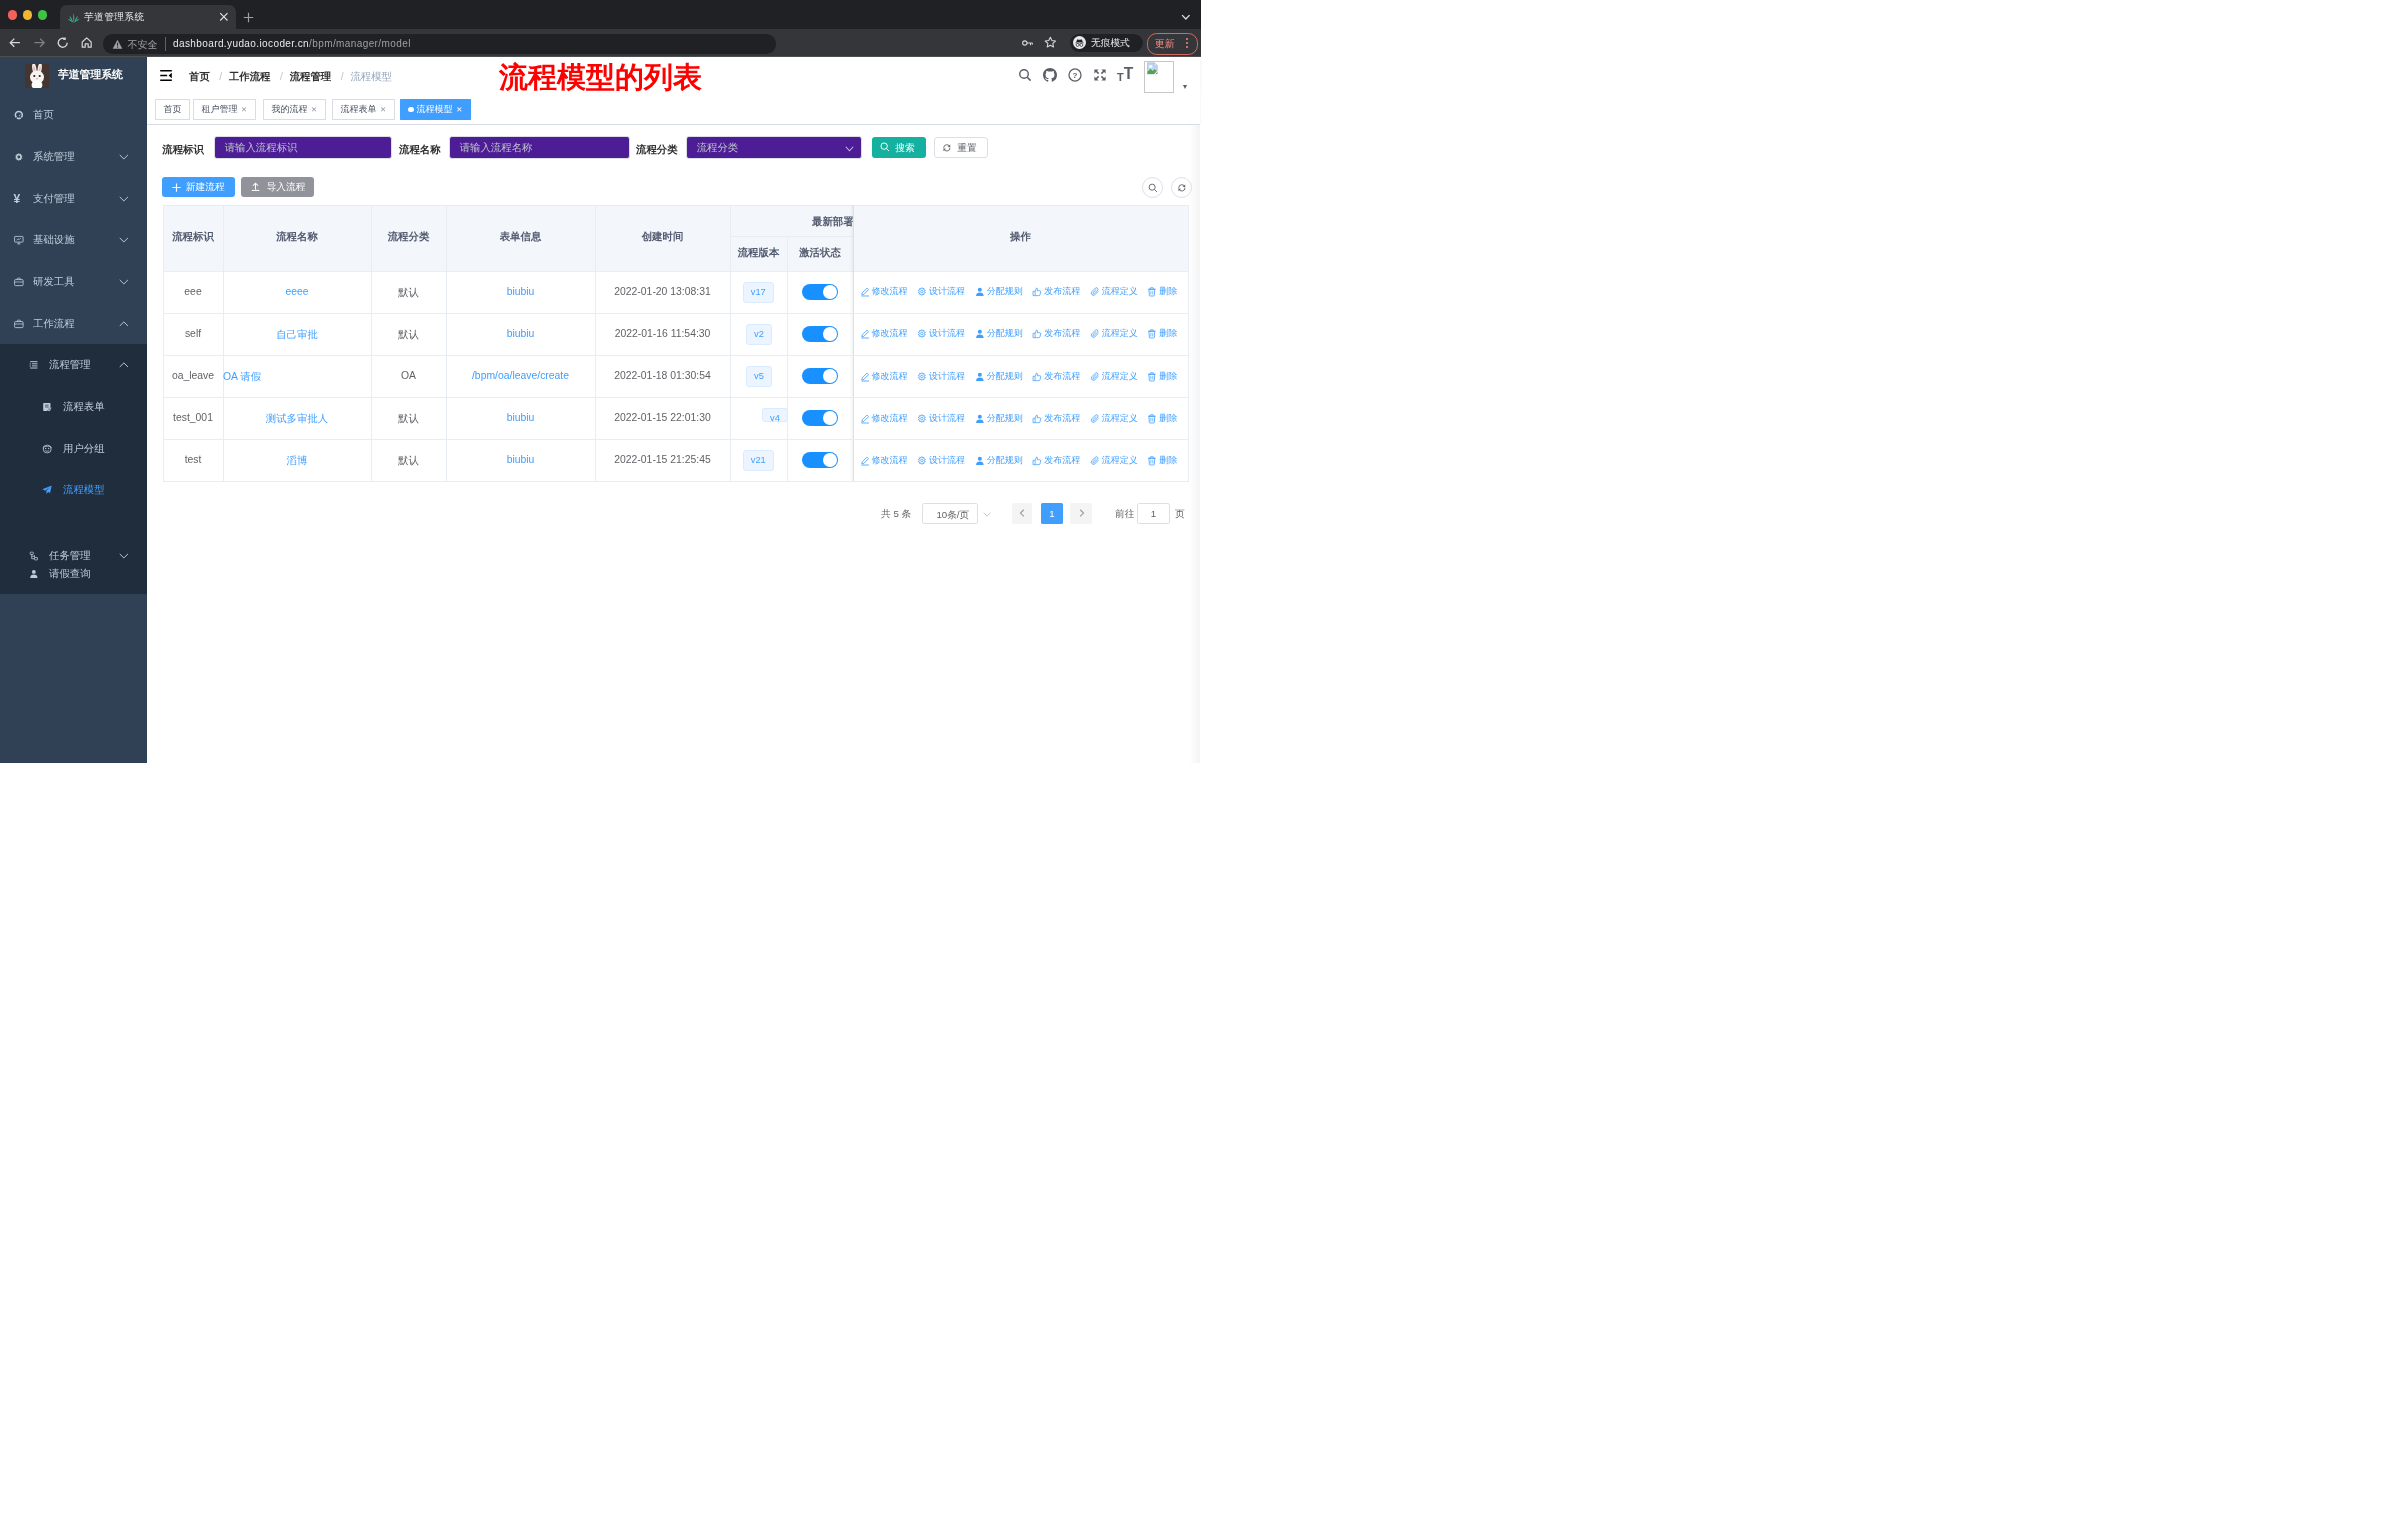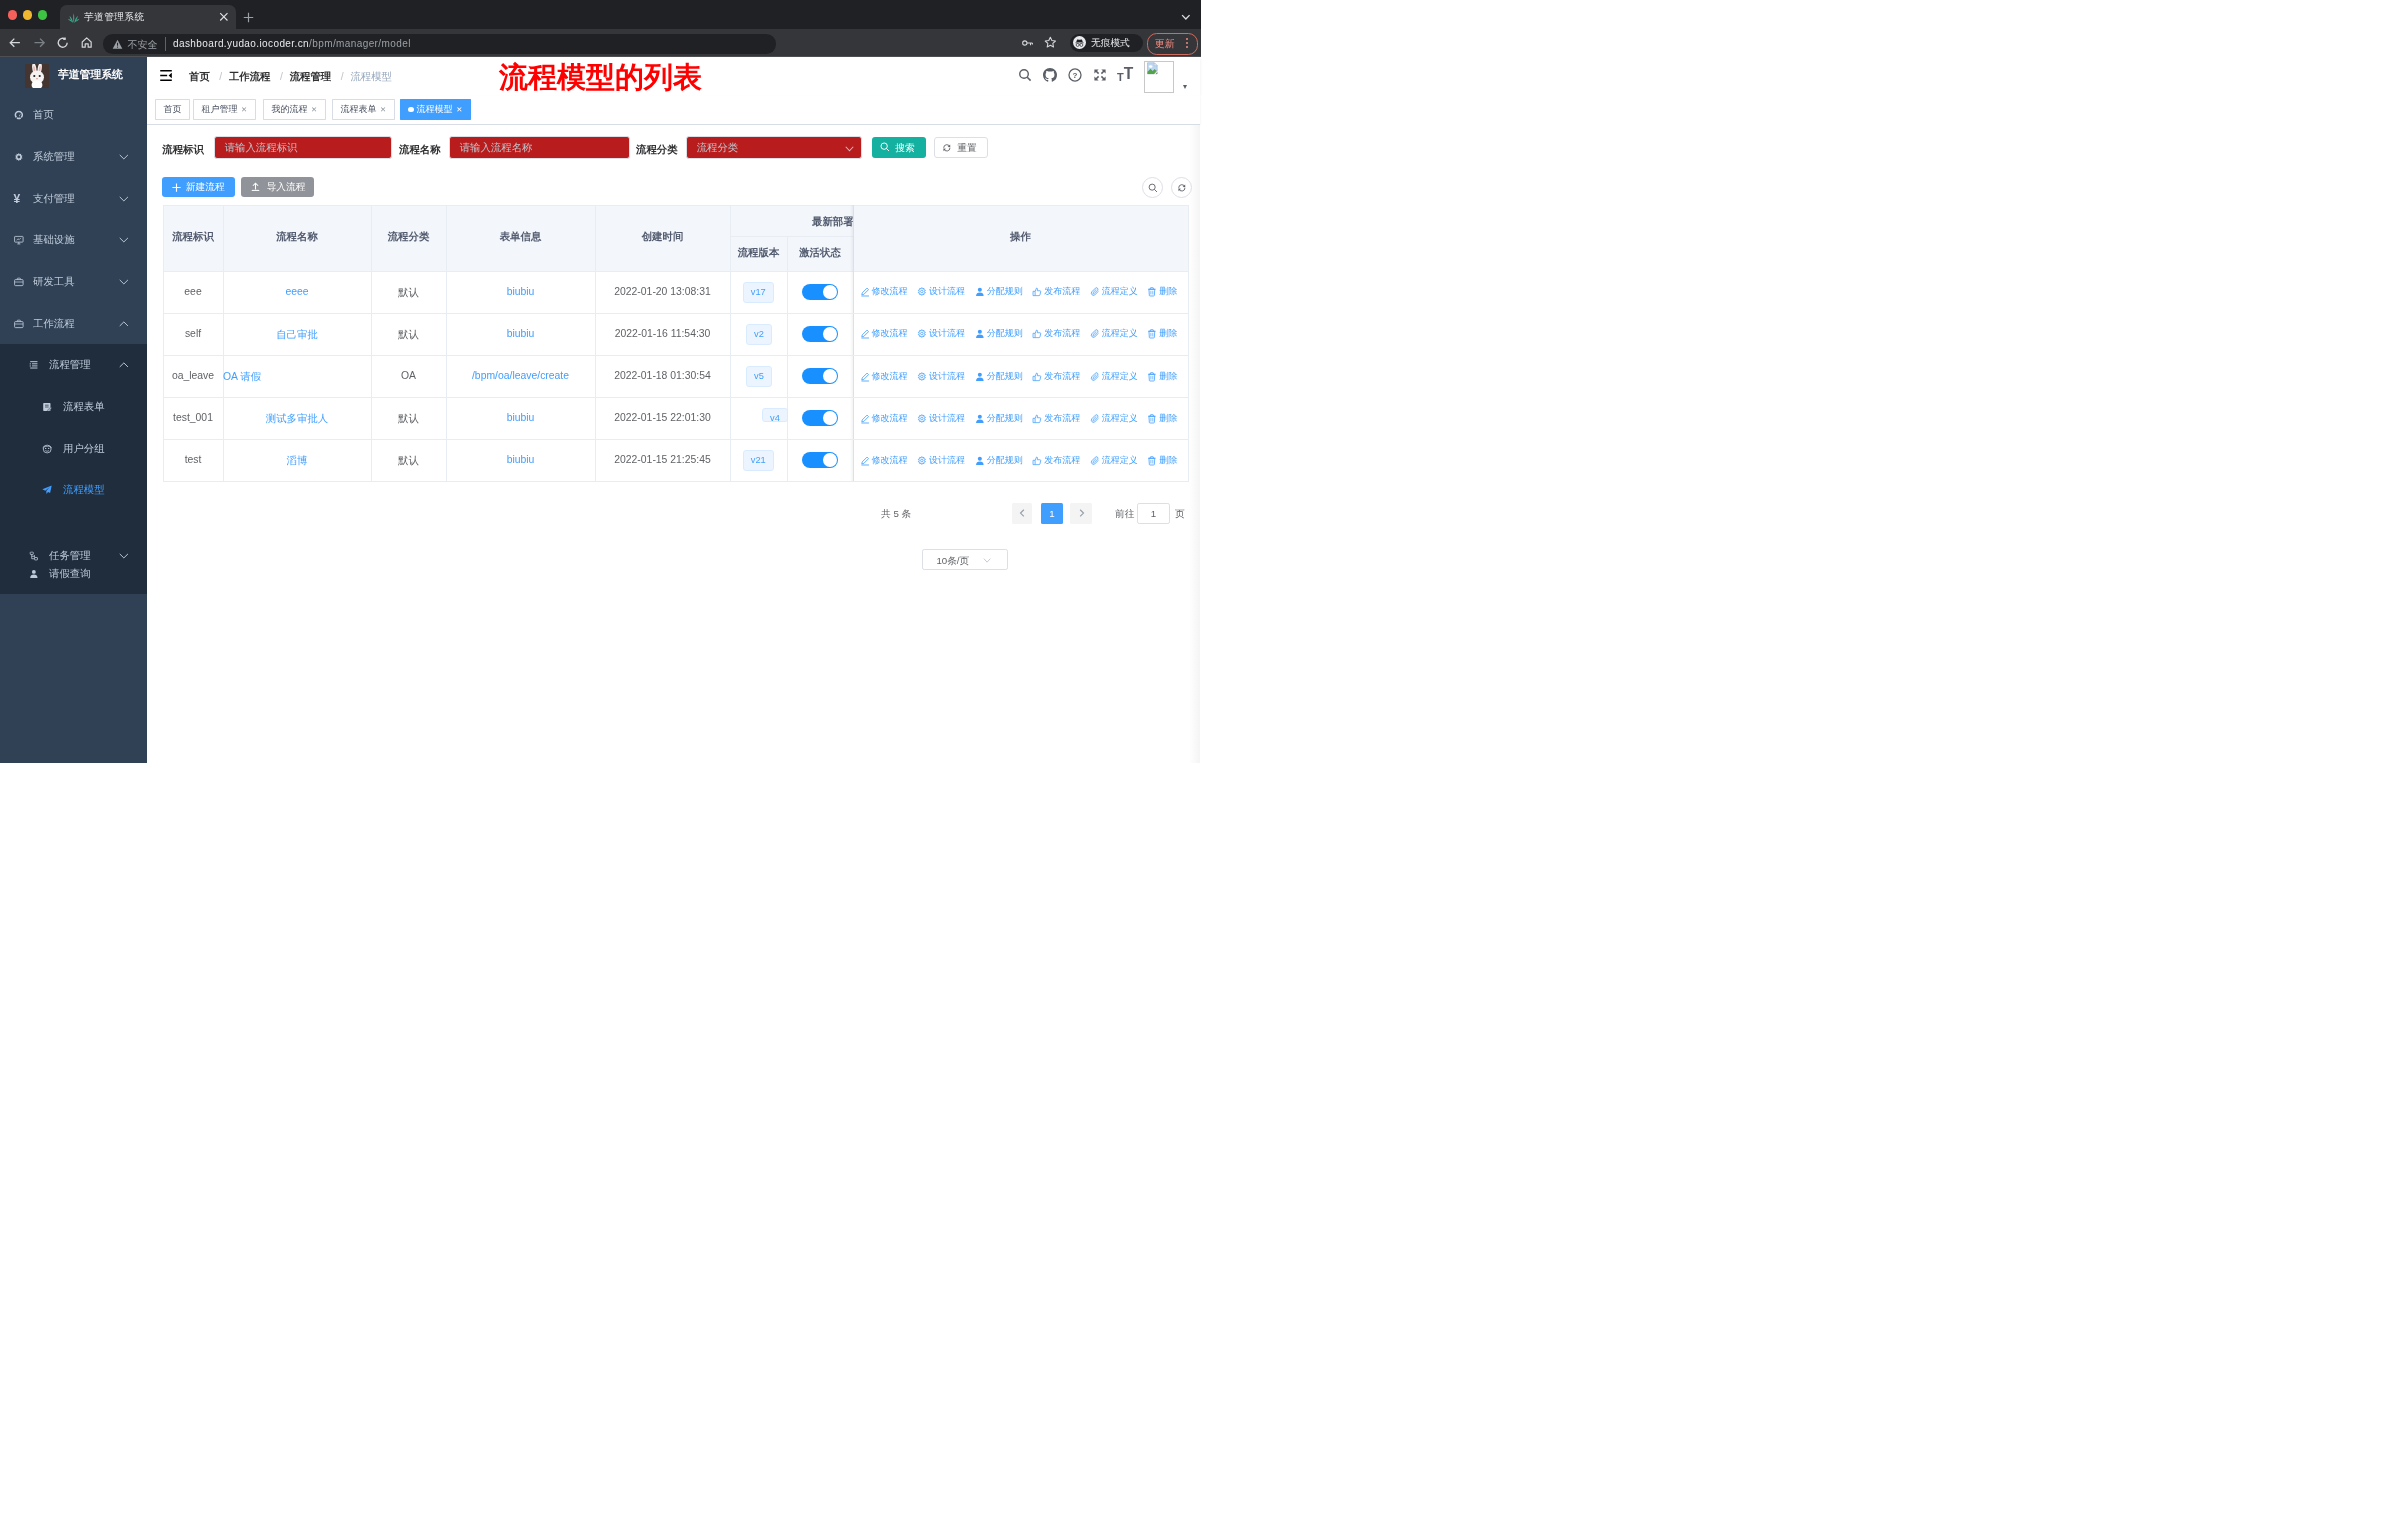--- a/index.html
+++ b/index.html
@@ -30,21 +30,21 @@
 .tag { top:2.6px; height:21px; line-height:19.4px; border:0.7px solid #d8dce5; background:#fff;
   color:#495060; font-size:9px; padding:0 7.4px; white-space:nowrap; border-radius:0.7px;}
 .tag .x { display:inline-block; margin-left:3.7px; color:#90979f; font-size:7.4px; vertical-align:0.4px;}
 .tag.active { background:#409eff; border-color:#409eff; color:#fff; }
 .tag.active .x { color:#fff; }
 .dot { display:inline-block; width:5.2px; height:5.2px; border-radius:50%; background:#fff;
   margin-right:3px; position:relative; top:0px; }
 #content { left:147px; top:68px; width:1053px; height:638px; background:#fff; }
 
 .flabel { font-size:10.4px; font-weight:700; color:#303133; top:73px; }
-.finput { top:10.8px; height:23px; border:0.7px solid #dcdfe6; border-radius:3px; background:#b91c1c; }
+.finput { top:10.8px; height:23px; border:0.7px solid #dcdfe6; border-radius:3px; background:#4c1d95; }
 .ph { color:#bfc4cc; font-size:10.4px; line-height:21.6px; padding-left:9.7px; }
 .btn { border-radius:3px; color:#fff; font-size:9.7px; text-align:center; }
 
 #tbl { left:16px; top:80px; width:1026px; height:277px; font-size:10.4px; color:#606266; }
 .hcell { background:#f3f6fb; color:#515a6e; font-weight:700; font-size:10.4px; }
 .vline { background:#e8edf4; width:0.7px; }
 .hline { background:#e8edf4; height:0.7px; }
 .rowtxt { white-space:nowrap; }
 .link { color:#409eff; }
 .vtag { background:#ecf5ff; border:0.7px solid #d9ecff; border-radius:3px; color:#409eff;
@@ -698,21 +698,21 @@
               <path d="M1.5 3.2 H12.5 M4.8 3 V1.6 A0.7 0.7 0 0 1 5.5 1 H8.5 A0.7 0.7 0 0 1 9.2 1.6 V3" stroke="#409eff" stroke-width="1.15" fill="none"></path>
               <path d="M2.8 3.4 H11.2 L10.6 12.2 A1 1 0 0 1 9.6 13 H4.4 A1 1 0 0 1 3.4 12.2 Z" stroke="#409eff" stroke-width="1.15" fill="none"></path>
               <path d="M5.6 5.5 V10.8 M8.4 5.5 V10.8" stroke="#409eff" stroke-width="1"></path>
             </svg>
             <span>删除</span>
           </span>
         </div>
     </div>
 
     <div class="abs pg" style="left:734px;top:383px;">共 5 条</div>
-    <div class="abs" style="left:775px;top:378px;width:86px;height:21px;border:0.7px solid #dcdfe6;border-radius:2.2px;margin-top:46px;">
+    <div class="abs" style="left:775px;top:378px;width:56px;height:21px;border:0.7px solid #dcdfe6;border-radius:2.2px;">
       <div class="abs pg" style="left:13.4px;top:4.5px;">10条/页</div>
       <svg class="abs" style="left:60px;top:8.2px;" width="8.2" height="5.2" viewBox="0 0 12 8">
         <path d="M1 1 L6 6.4 L11 1" stroke="#c0c4cc" stroke-width="1.4" fill="none"></path>
       </svg>
     </div>
     <div class="abs" style="left:865px;top:378px;width:20px;height:21px;background:#f4f4f5;border-radius:1.5px;">
       <svg class="abs" style="left:6.7px;top:6.3px;" width="6" height="8.2" viewBox="0 0 8 11">
         <path d="M6.5 1 L2 5.5 L6.5 10" stroke="#97a0ac" stroke-width="1.6" fill="none"></path>
       </svg>
     </div>

